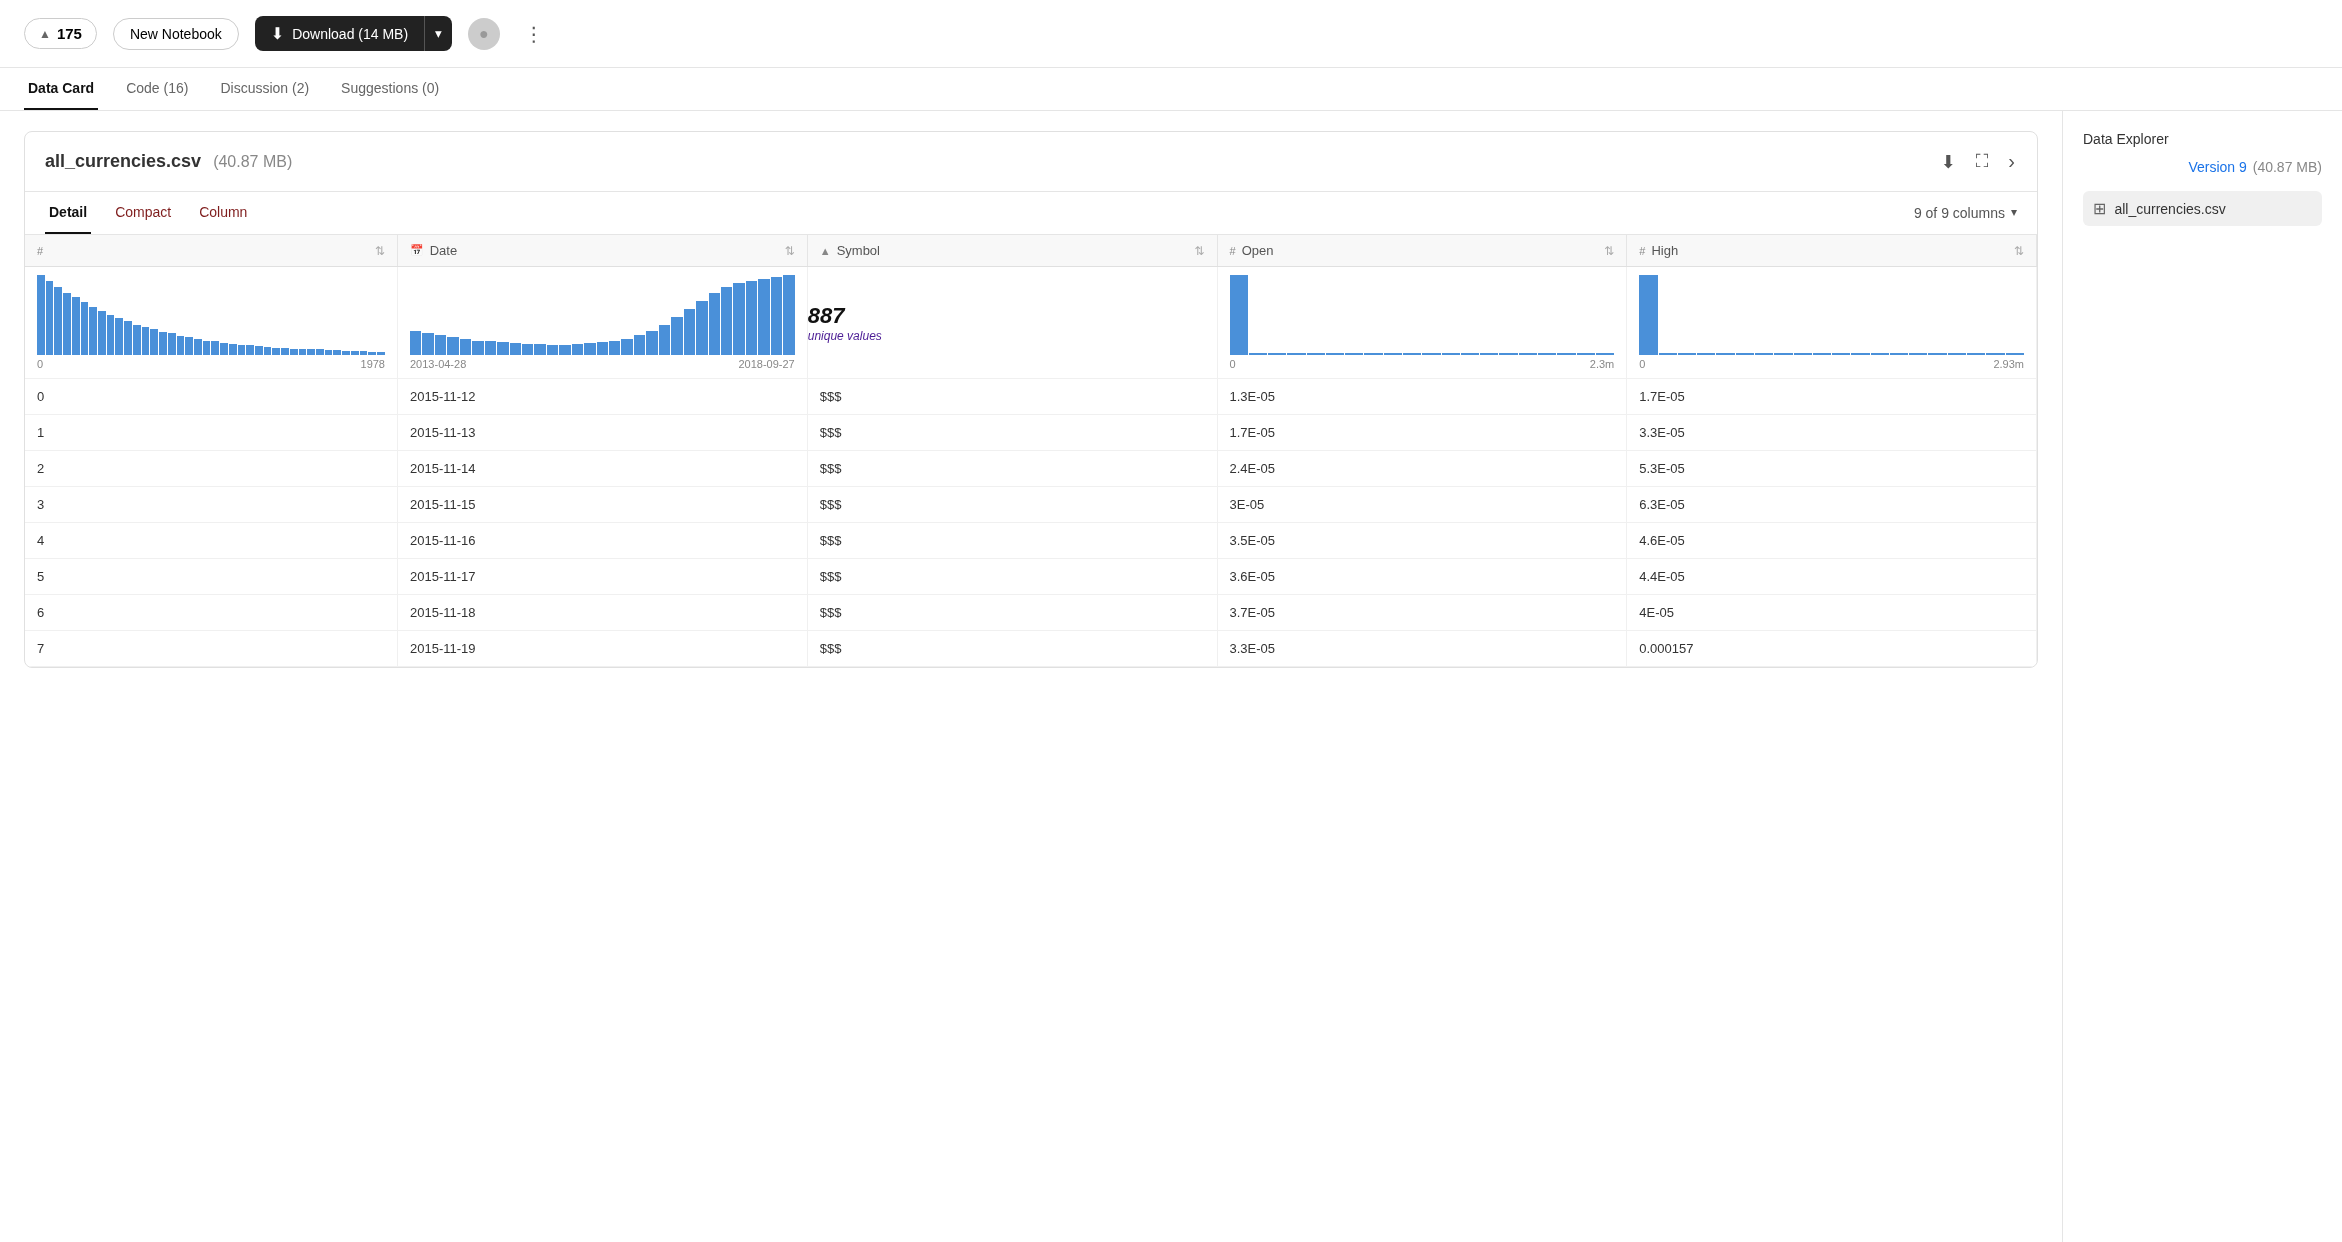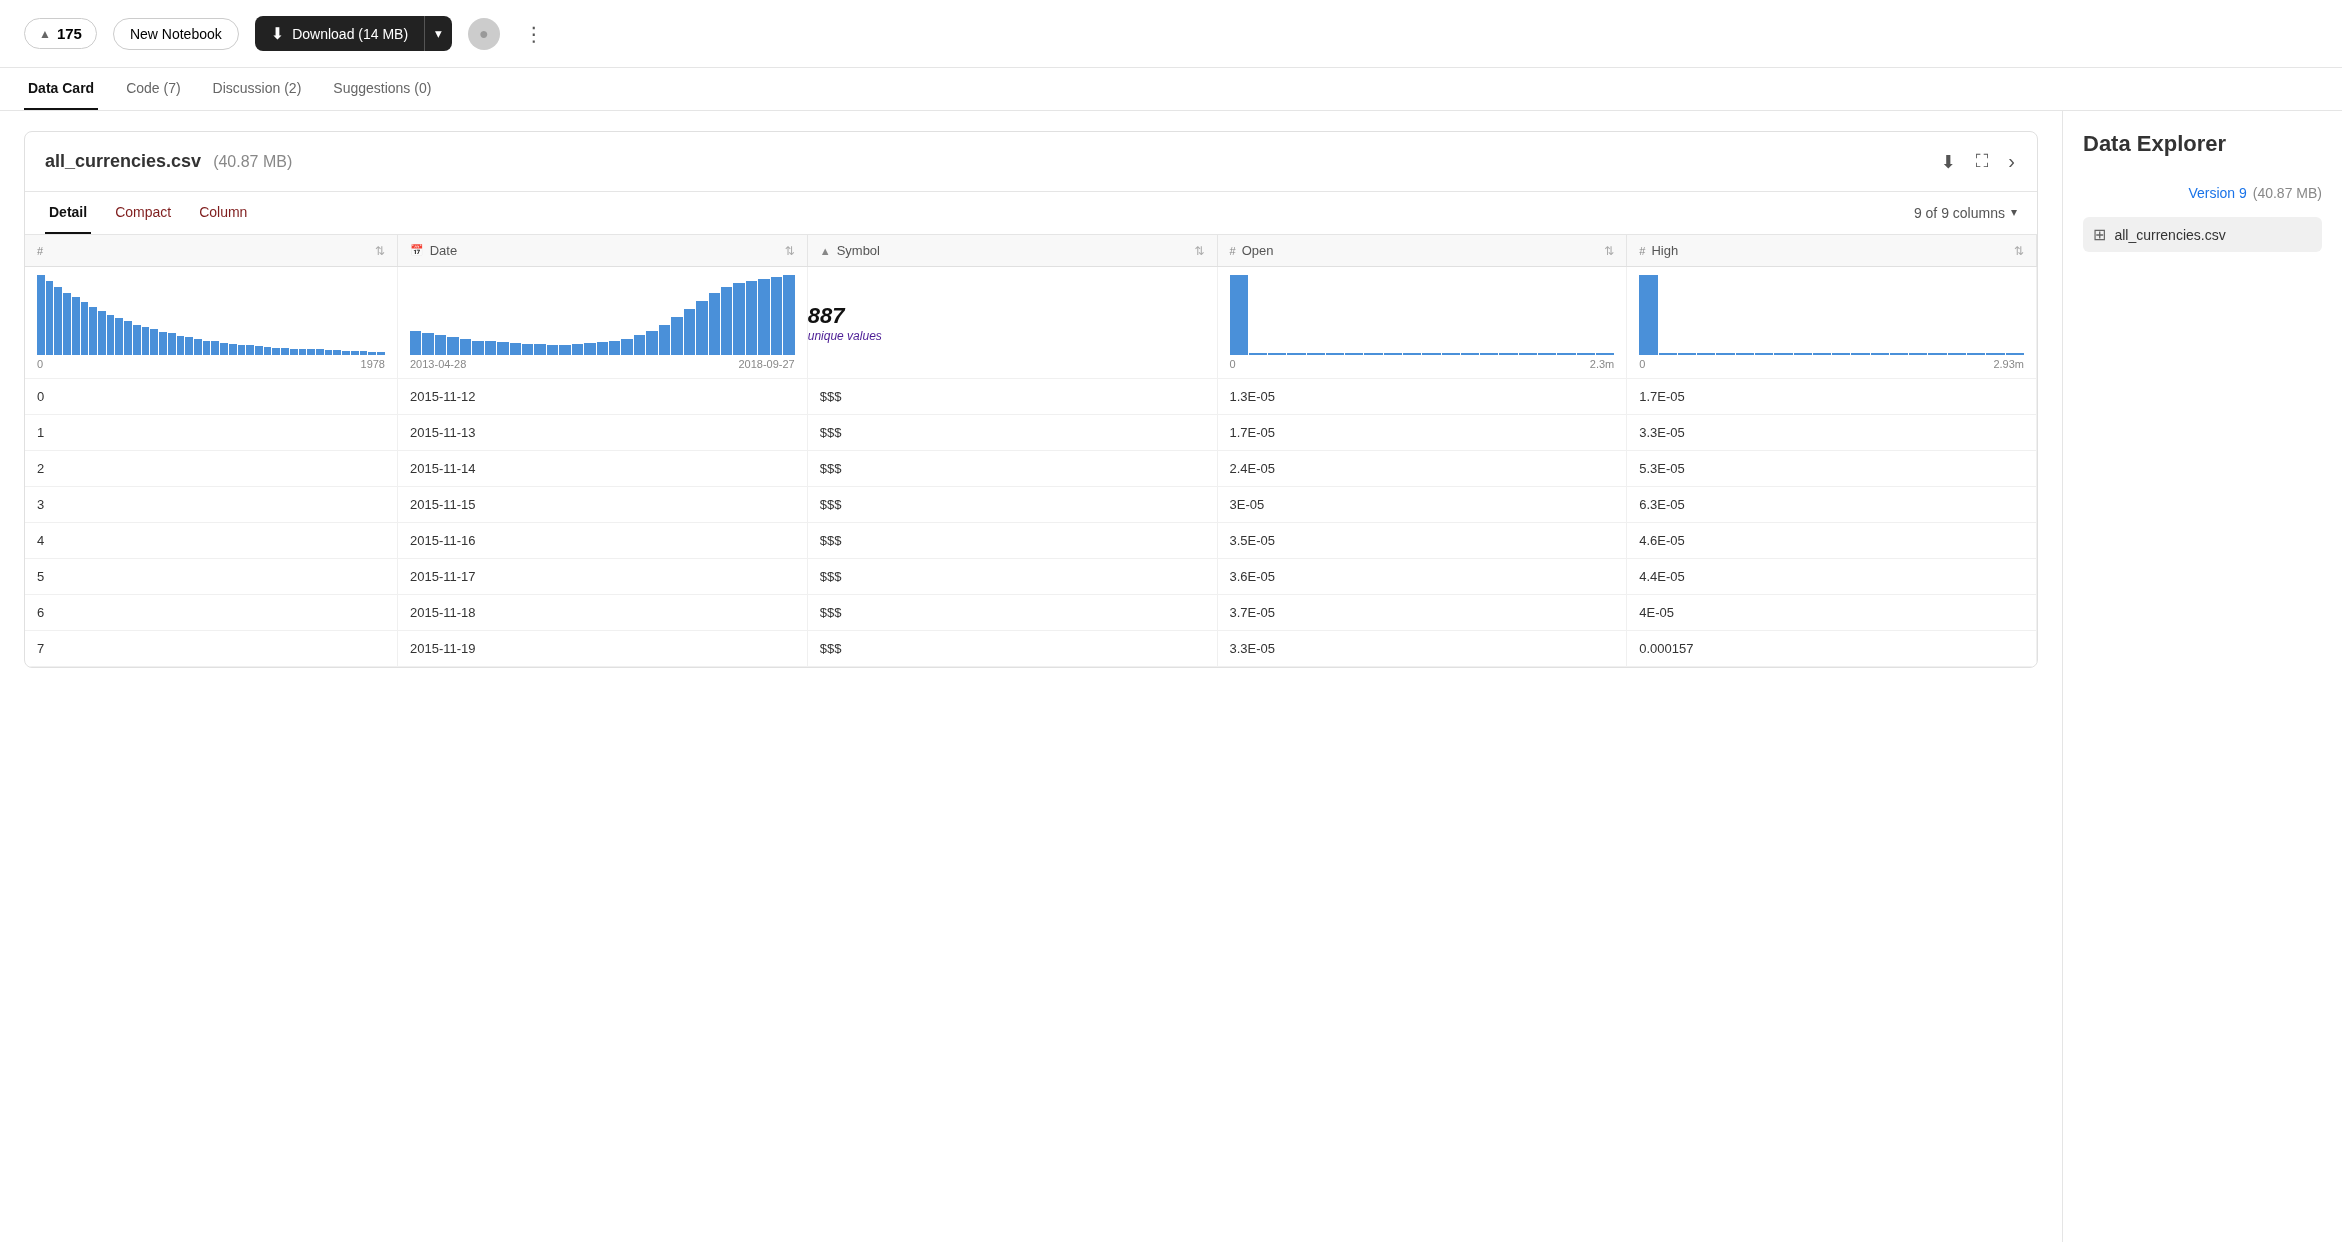--- a/index.html
+++ b/index.html
@@ -60,21 +60,21 @@
     .hist-labels { display: flex; justify-content: space-between; font-size: 11px; color: #888; margin-top: 3px; }
 
     .unique-values-cell { text-align: left; vertical-align: middle; font-style: italic; }
     .unique-count { font-size: 22px; font-weight: 700; color: #111; }
     .unique-label { font-size: 12px; color: #4c1d95; }
 
     .col-type-icon { font-size: 11px; color: #888; }
 
     
     .sidebar { width: 280px; border-left: 1px solid #e5e5e5; padding: 20px; background: #fff; flex-shrink: 0; }
-    .sidebar-title { font-size: 22px; font-weight: 700; margin-bottom: 28px; }
+    .sidebar-title { font-size: 14px; font-weight: 400; margin-bottom: 12px; }
     .sidebar-version { display: flex; align-items: center; gap: 6px; font-size: 14px; margin-bottom: 16px; justify-content: flex-end; }
     .sidebar-version a { color: #1a73e8; text-decoration: none; }
     .sidebar-version .version-size { color: #888; }
     .sidebar-file-item { display: flex; align-items: center; gap: 8px; padding: 8px 10px; border-radius: 6px; background: #f0f0f0; font-size: 14px; cursor: pointer; }
     .sidebar-file-icon { color: #666; font-size: 16px; }
 
     
     .spindle-container { padding: 8px 12px; }
     .spindle-bars { display: flex; align-items: flex-end; gap: 1px; height: 80px; }
     .spindle-bar { background: #4a90d9; flex: 1; }
@@ -106,21 +106,21 @@
   <button class="more-btn">
     <span>⋮</span>
   </button>
 </div>
 
 <div class="tabs">
   <div class="tab active">
     <span>Data Card</span>
   </div>
   <div class="tab">
-    <span>Code (7)</span>
+    <span>Code (16)</span>
   </div>
   <div class="tab">
     <span>Discussion (2)</span>
   </div>
   <div class="tab">
     <span>Suggestions (0)</span>
   </div>
 </div>
 
 <div class="main-layout">

